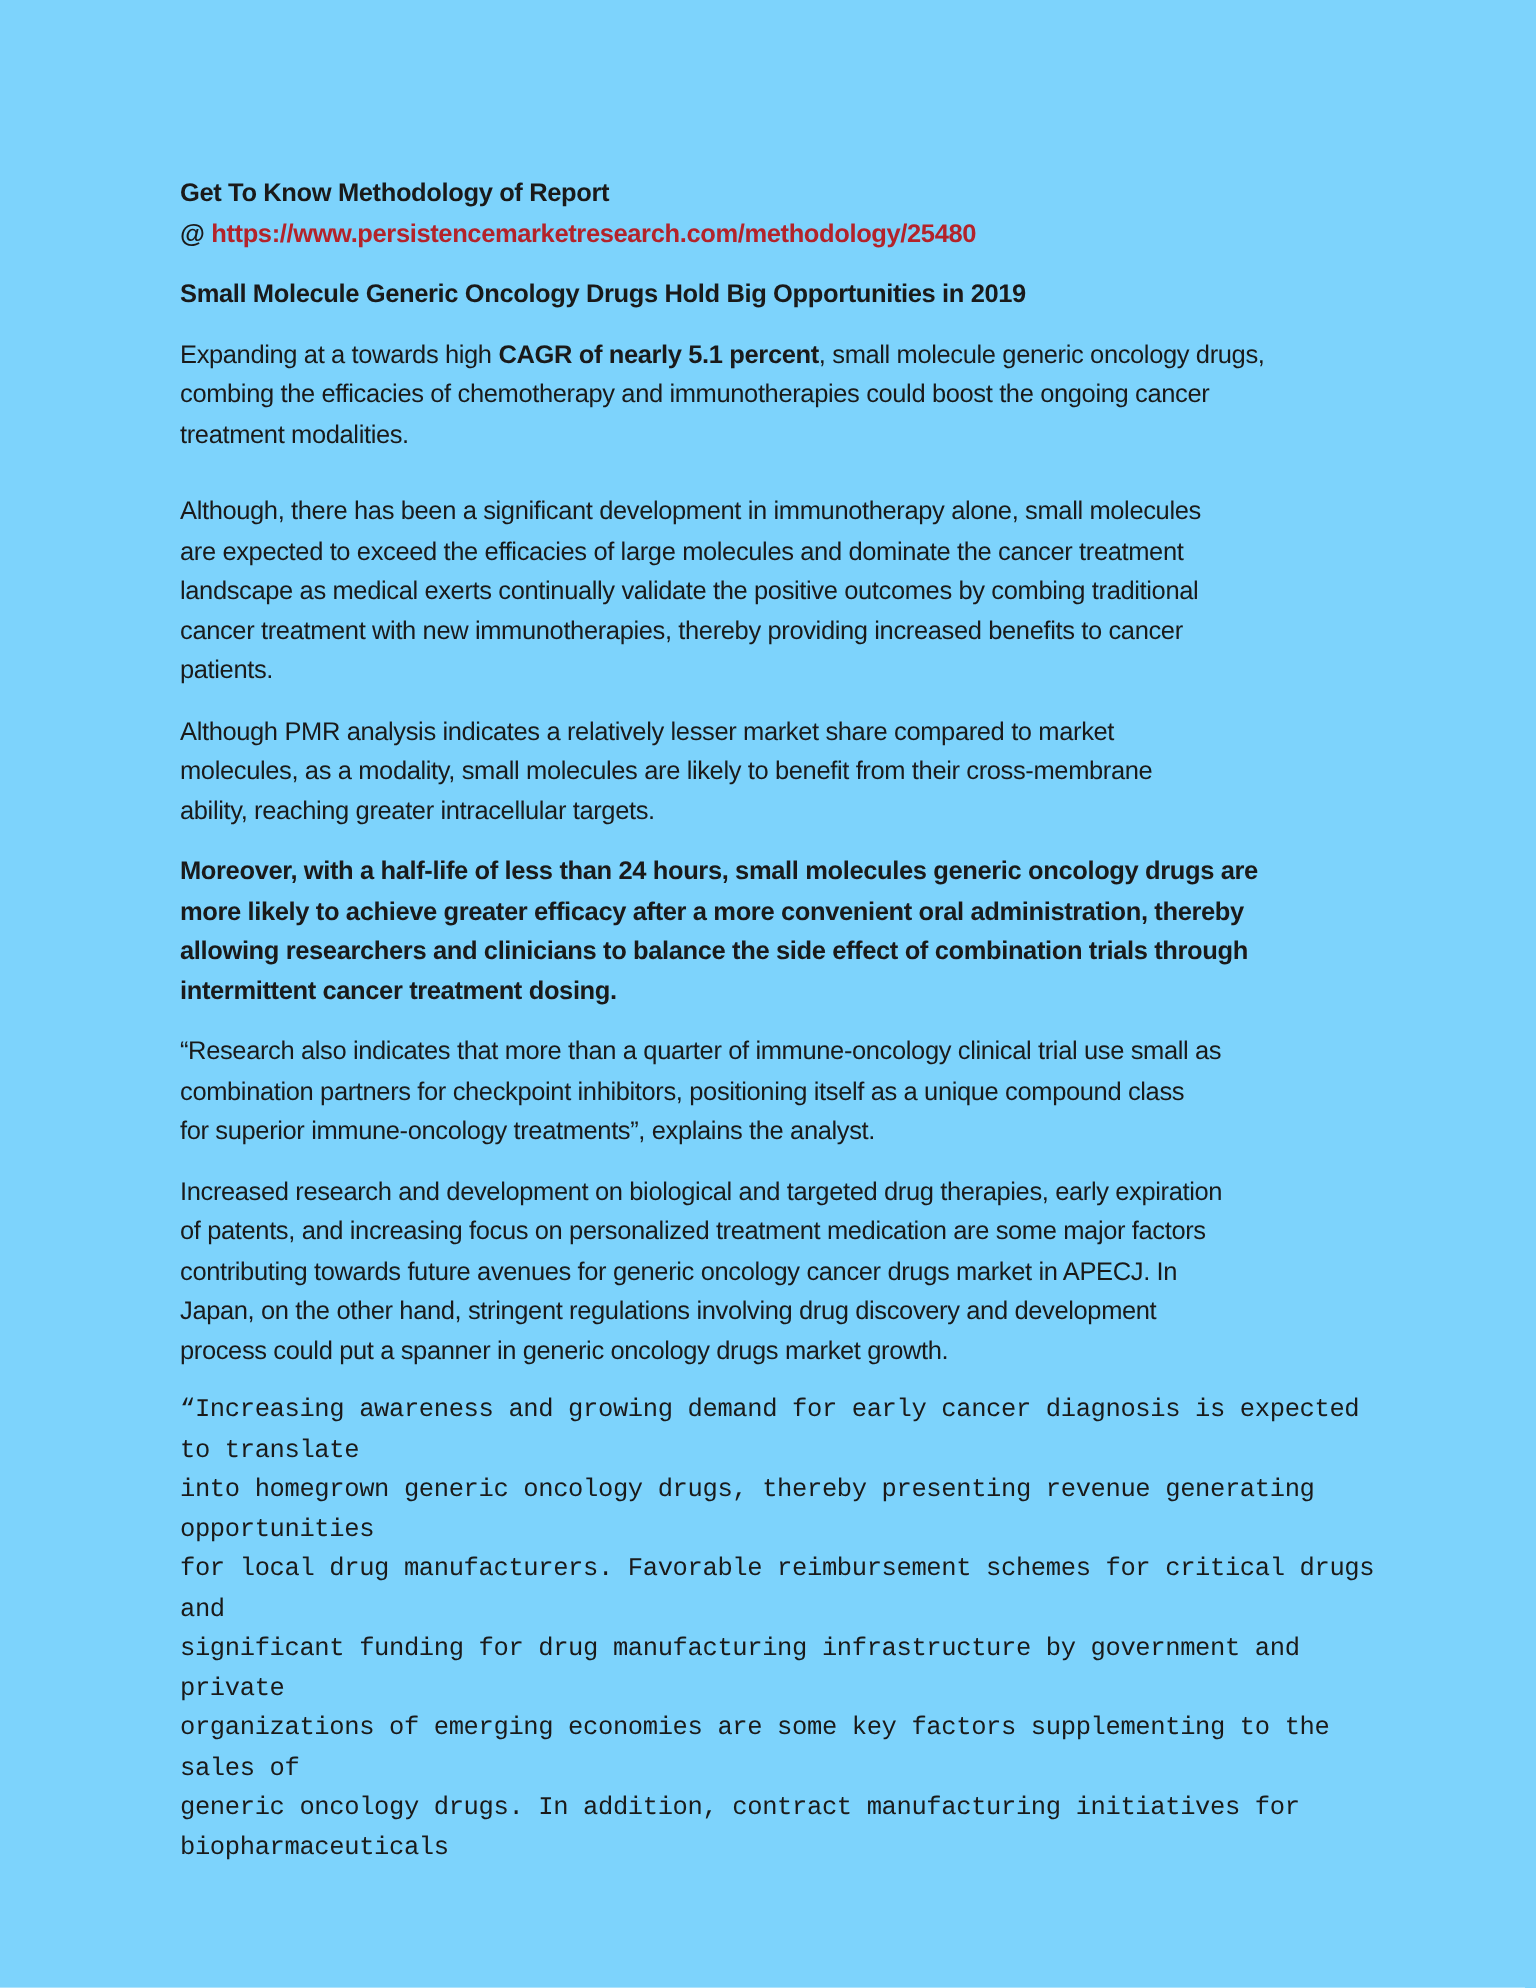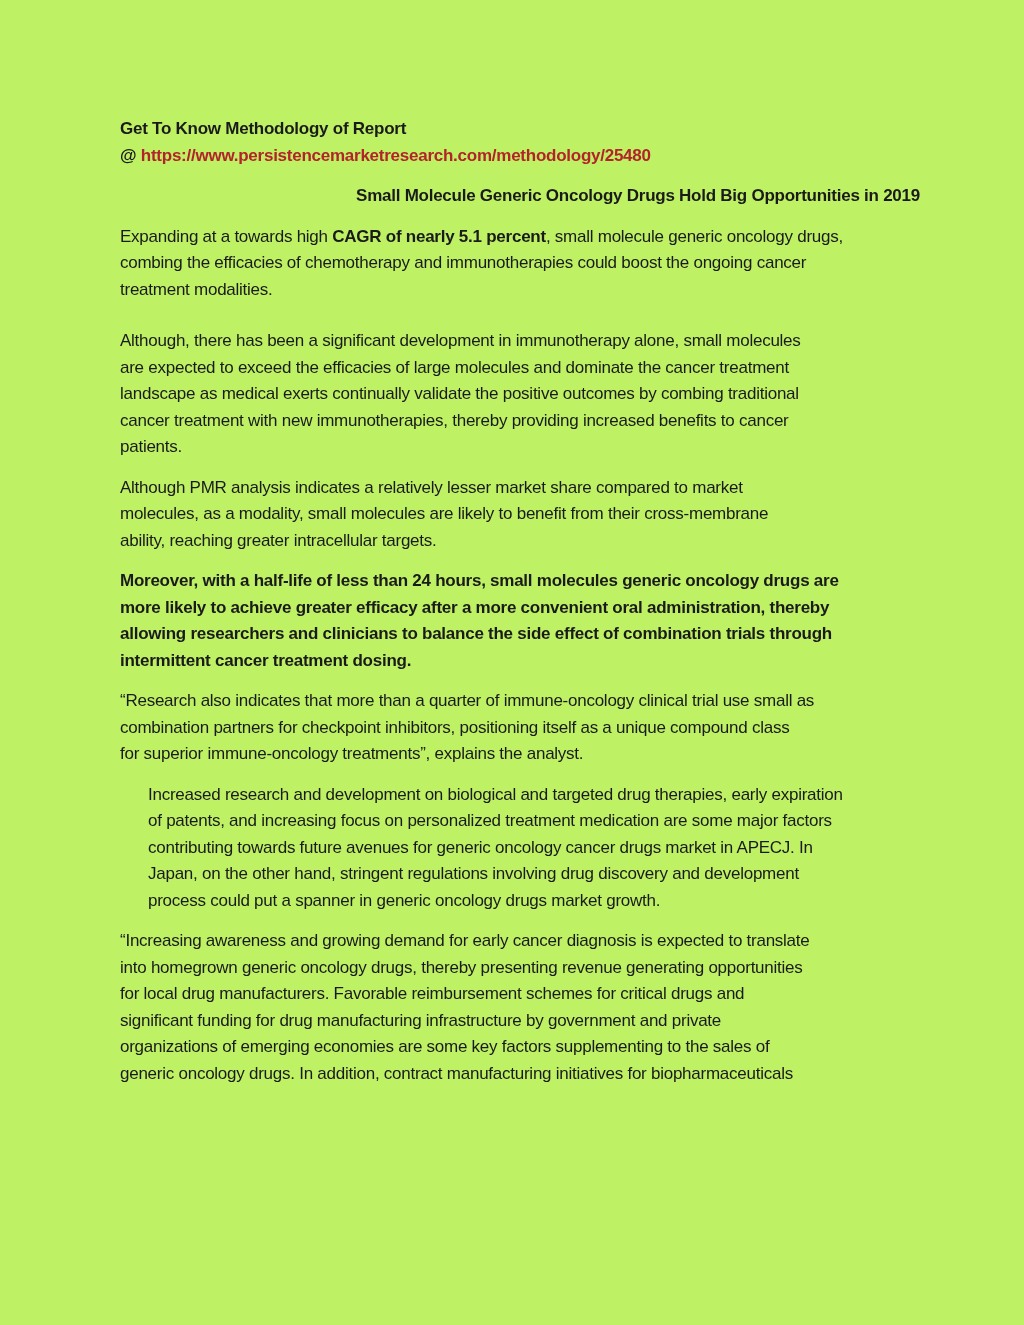--- a/index.html
+++ b/index.html
@@ -11,21 +11,21 @@
     width: 1024px;
     height: 1325px;
     overflow: hidden;
     font-family: "Liberation Sans", sans-serif;
   }
   .page {
     box-sizing: border-box;
     width: 1024px;
     height: 1325px;
     padding: 116px 100px 40px 120px;
-    background: #bef264;
+    background: #7dd3fc;
   }
   .doc-body {
     width: 800px;
     color: var(--text-color, #1a1a1a);
     font-size: 17px;
     line-height: 26.5px;
     letter-spacing: -0.25px;
   }
   .block {
     margin: 0 0 14px 0;
@@ -44,44 +44,44 @@
     cursor: pointer;
   }
 </style>
 </head>
 <body style="background: rgb(255, 255, 255);">
 
 <div class="page">
   <div class="doc-body">
       <h2 class="block heading" style="font-size: inherit;"><span class="bold">Get To Know Methodology of Report
 </span><span class="bold">@ </span><a class="bold link" href="#">https://www.persistencemarketresearch.com/methodology/25480</a></h2>
-      <h2 class="block heading" style="font-size: inherit; text-align: right;"><span class="bold">Small Molecule Generic Oncology Drugs Hold Big Opportunities in 2019</span></h2>
+      <h2 class="block heading" style="font-size: inherit;"><span class="bold">Small Molecule Generic Oncology Drugs Hold Big Opportunities in 2019</span></h2>
       <p class="block paragraph" style="font-size: inherit;"><span>Expanding at a towards high </span><span class="bold">CAGR of nearly 5.1 percent</span><span>, small molecule generic oncology drugs,
 combing the efficacies of chemotherapy and immunotherapies could boost the ongoing cancer
 treatment modalities.</span></p>
       <p class="block paragraph" style="font-size: inherit; margin-top: 25px;"><span>Although, there has been a significant development in immunotherapy alone, small molecules
 are expected to exceed the efficacies of large molecules and dominate the cancer treatment
 landscape as medical exerts continually validate the positive outcomes by combing traditional
 cancer treatment with new immunotherapies, thereby providing increased benefits to cancer
 patients.</span></p>
       <p class="block paragraph" style="font-size: inherit;"><span>Although PMR analysis indicates a relatively lesser market share compared to market
 molecules, as a modality, small molecules are likely to benefit from their cross-membrane
 ability, reaching greater intracellular targets.</span></p>
       <p class="block paragraph" style="font-size: inherit; font-weight: bold;"><span>Moreover, with a half-life of less than 24 hours, small molecules generic oncology drugs are
 more likely to achieve greater efficacy after a more convenient oral administration, thereby
 allowing researchers and clinicians to balance the side effect of combination trials through
 intermittent cancer treatment dosing.</span></p>
       <p class="block paragraph" style="font-size: inherit;"><span>“Research also indicates that more than a quarter of immune-oncology clinical trial use small as
 combination partners for checkpoint inhibitors, positioning itself as a unique compound class
 for superior immune-oncology treatments”, explains the analyst.</span></p>
-      <p class="block paragraph" style="font-size: inherit; margin-left: 28px;"><span>Increased research and development on biological and targeted drug therapies, early expiration
+      <p class="block paragraph" style="font-size: inherit;"><span>Increased research and development on biological and targeted drug therapies, early expiration
 of patents, and increasing focus on personalized treatment medication are some major factors
 contributing towards future avenues for generic oncology cancer drugs market in APECJ. In
 Japan, on the other hand, stringent regulations involving drug discovery and development
 process could put a spanner in generic oncology drugs market growth.</span></p>
-      <p class="block paragraph" style="font-size: inherit;"><span>“Increasing awareness and growing demand for early cancer diagnosis is expected to translate
+      <p class="block paragraph" style="font-size: inherit; font-family: Liberation Mono, monospace;"><span>“Increasing awareness and growing demand for early cancer diagnosis is expected to translate
 into homegrown generic oncology drugs, thereby presenting revenue generating opportunities
 for local drug manufacturers. Favorable reimbursement schemes for critical drugs and
 significant funding for drug manufacturing infrastructure by government and private
 organizations of emerging economies are some key factors supplementing to the sales of
 generic oncology drugs. In addition, contract manufacturing initiatives for biopharmaceuticals</span></p>
     </div>
 </div>
 
 </body></html>

